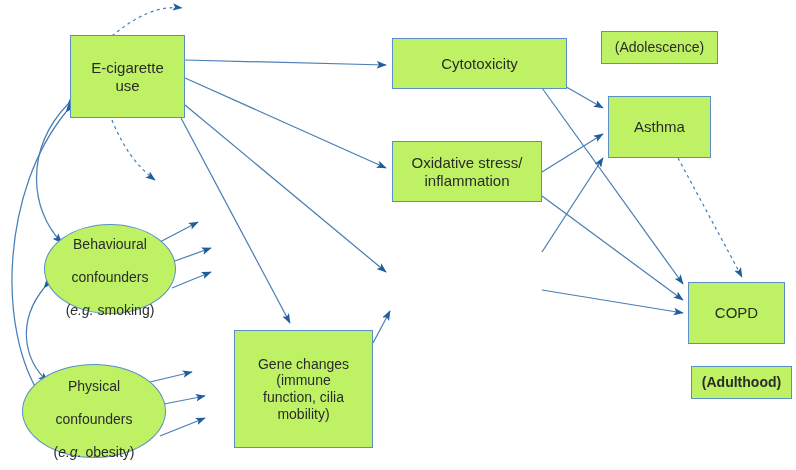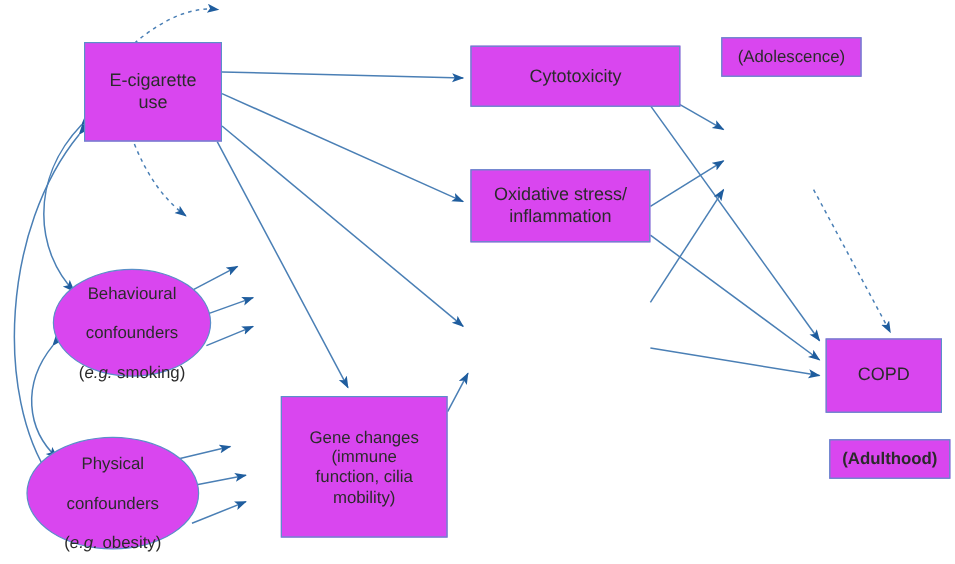--- a/index.html
+++ b/index.html
@@ -27,21 +27,21 @@
   .node {
     position: absolute;
     box-sizing: border-box;
     display: flex;
     align-items: center;
     justify-content: center;
     text-align: center;
     color: #2b2b2b;
     font-size: 15px;
     line-height: 1.18;
-    background: #d946ef;
+    background: #bef264;
     border: 1.4px solid #5b8fc9;
     z-index: 2;
   }
   .node.ellipse {
     border-radius: 50%;
   }
   .node .label {
     padding: 0 4px;
     white-space: pre-line;
   }
@@ -147,20 +147,23 @@
   <div class="node" style="left:392px; top:38px; width:175px; height:51px;">
     <span class="label">Cytotoxicity</span>
   </div>
 
   <div class="node" style="left:392px; top:141px; width:150px; height:61px;">
     <span class="label">Oxidative stress/
 inflammation</span>
   </div>
 
 
+  <div class="node" style="left:608px; top:96px; width:103px; height:62px;">
+    <span class="label">Asthma</span>
+  </div>
 
   <div class="node" style="left:688px; top:282px; width:97px; height:62px;justify-content:center;">
     <span class="label">COPD</span>
   </div>
 
   <div class="node small period-box" style="left:601px; top:31px; width:117px; height:33px;">
     <span class="label">(Adolescence)</span>
   </div>
 
   <div class="node small period-box" style="left:691px; top:366px; width:101px; height:33px;font-weight:bold;">

